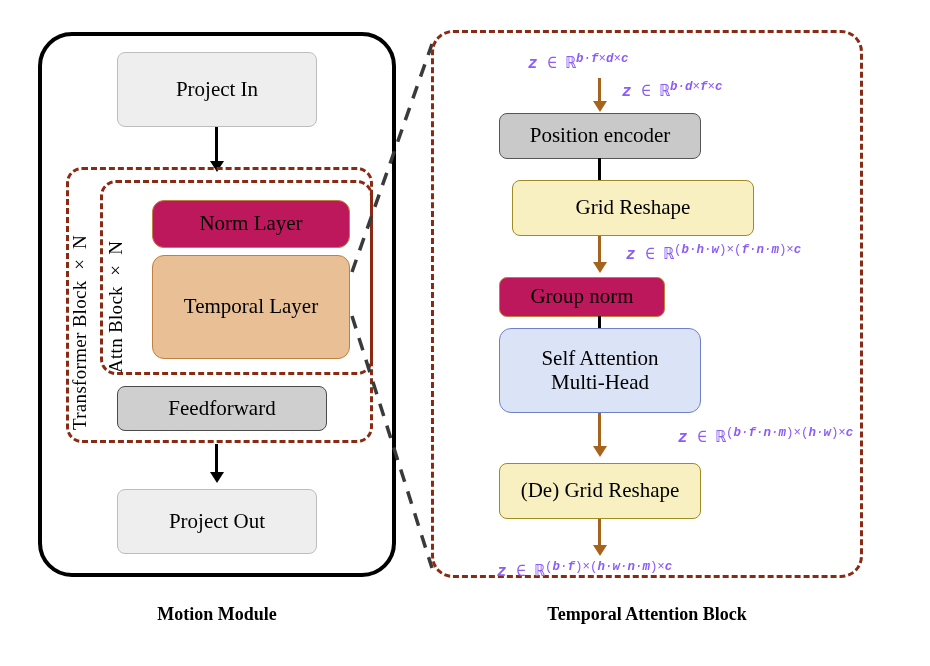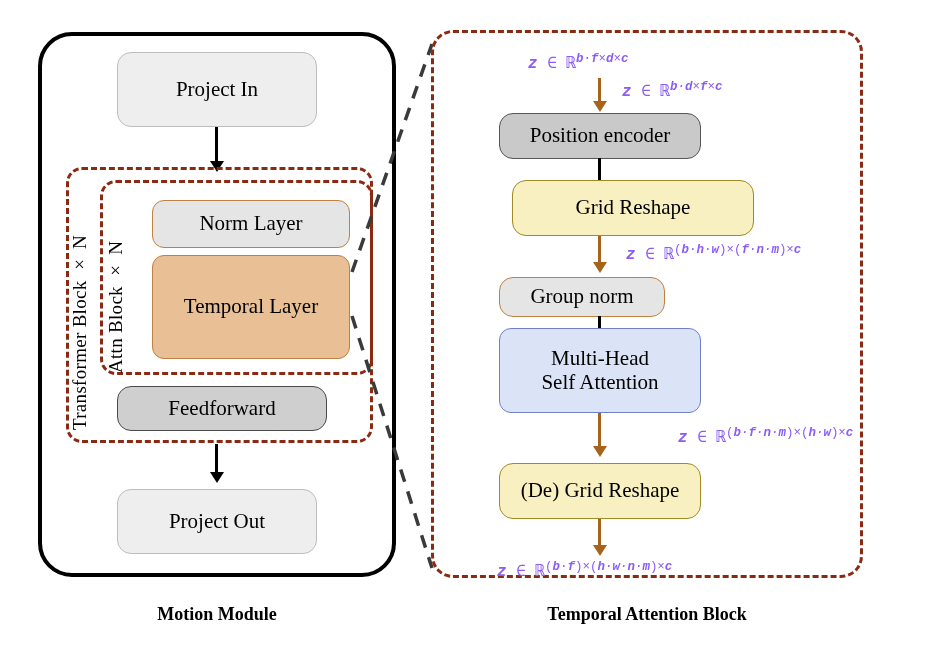--- a/index.html
+++ b/index.html
@@ -69,39 +69,39 @@
   .node {
     display: flex;
     align-items: center;
     justify-content: center;
     text-align: center;
     border-radius: 12px;
     font-size: 21px;
     line-height: 1.12;
     box-sizing: border-box;
   }
-  .node.small-radius { border-radius: 14px; }
+  .node.small-radius { border-radius: 8px; }
 
   .node-projectin  { left: 117px; top: 52px;  width: 200px; height: 75px; }
   .node-projectout { left: 117px; top: 489px; width: 200px; height: 65px; }
   .node-norm       { left: 152px; top: 200px; width: 198px; height: 48px; }
   .node-attention  { left: 152px; top: 255px; width: 198px; height: 104px; }
   .node-feedforward{ left: 117px; top: 386px; width: 210px; height: 45px; justify-content: center; }
 
   .node-posenc     { left: 499px; top: 113px; width: 202px; height: 46px; }
   .node-gridreshape{ left: 512px; top: 180px; width: 242px; height: 56px; }
   .node-groupnorm  { left: 499px; top: 277px; width: 166px; height: 40px; }
   .node-mhsa       { left: 499px; top: 328px; width: 202px; height: 85px; }
   .node-degrid     { left: 499px; top: 463px; width: 202px; height: 56px; }
 
   
   .theme-lightgray { background: #eeeeee; border: 1.5px solid #bdbdbd; }
   .theme-gray      { background: #c9c9c9; border: 1.5px solid #555555; }
   .theme-gray2     { background: #cfcfcf; border: 1.5px solid #4a4a4a; }
-  .theme-peach     { background: #e5e5e5; border: 1.5px solid #c08040; }
+  .theme-peach     { background: #be185d; border: 1.5px solid #c08040; }
   .theme-tan       { background: #e9c096; border: 1.5px solid #c08040; }
   .theme-yellow    { background: #f8f0c0; border: 1.5px solid #a08a26; }
   .theme-blue      { background: #dbe3f7; border: 1.5px solid #7080c8; }
 
   
   .vline { position: absolute; }
   .vline.black { background: #000000; width: 3px; }
   .vline.brown { background: #a5631b; width: 3px; }
 
   .arrowhead {
@@ -221,22 +221,22 @@
   </div>
 
   <div class="abs node small-radius theme-peach node-groupnorm">
     <span>Group norm</span>
   </div>
 
   <div class="vline black abs" style="left:598px; top:316px; height:14px;"></div>
 
   <div class="abs node theme-blue node-mhsa">
     <span style="display:block;">
+      <span style="display:block;">Self Attention</span>
       <span style="display:block;">Multi-Head</span>
-      <span style="display:block;">Self Attention</span>
     </span>
   </div>
 
   <div class="vline brown abs" style="left:598px; top:413px; height:37px;"></div>
   <div class="arrowhead brown" style="left:592.5px; top:446px;"></div>
 
   <div class="math" style="left:662px; top:426px;margin-left:16px;">
     <span class="var">z</span> ∈&nbsp;<span class="bb">ℝ</span><sup><span class="up">(</span><span class="var">b</span>·<span class="var">f</span>·<span class="var">n</span>·<span class="var">m</span><span class="up">)×(</span><span class="var">h</span>·<span class="var">w</span><span class="up">)×</span><span class="var">c</span></sup>
   </div>
 

